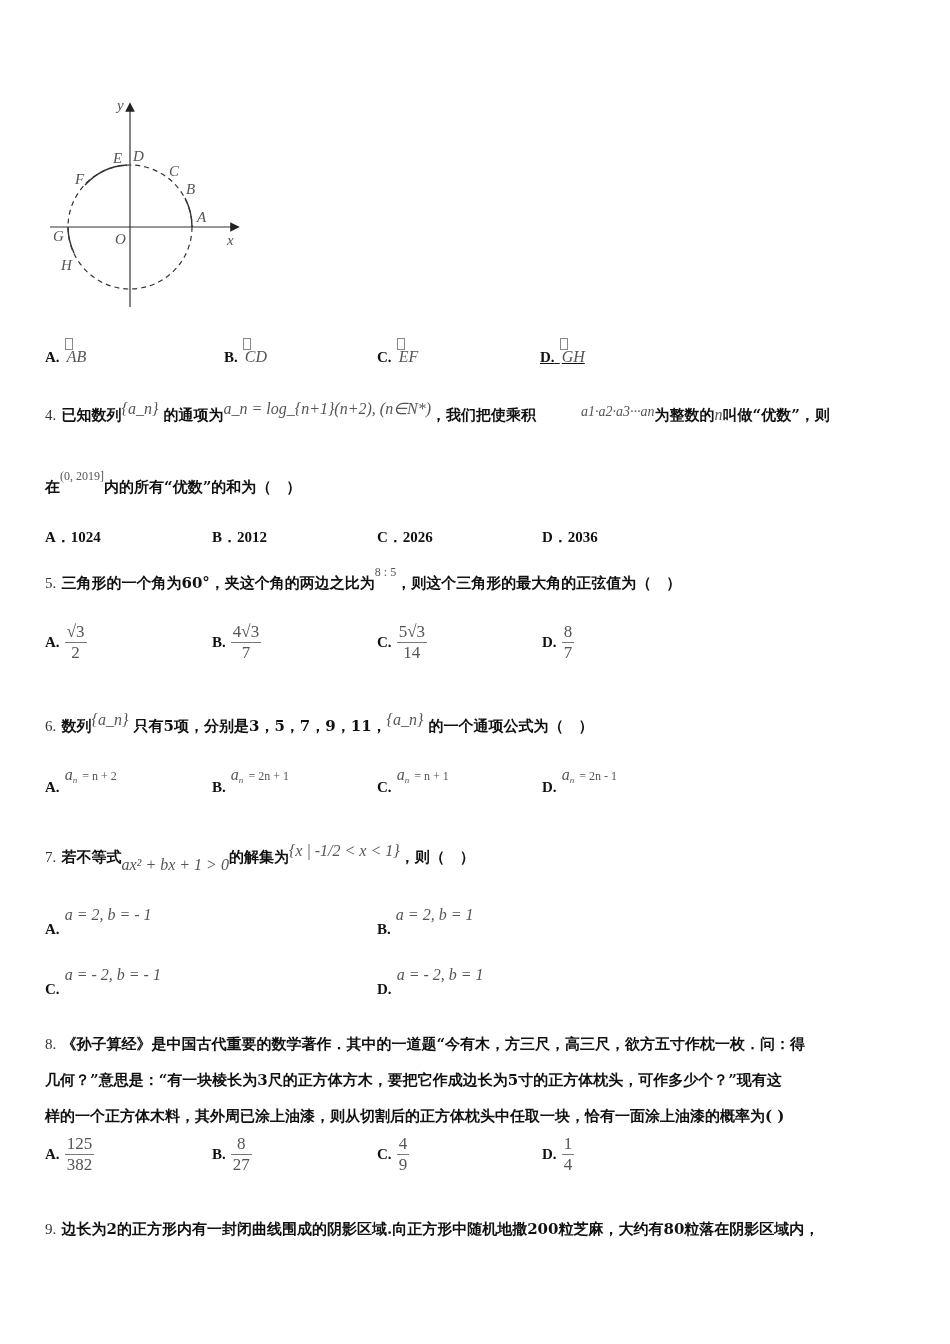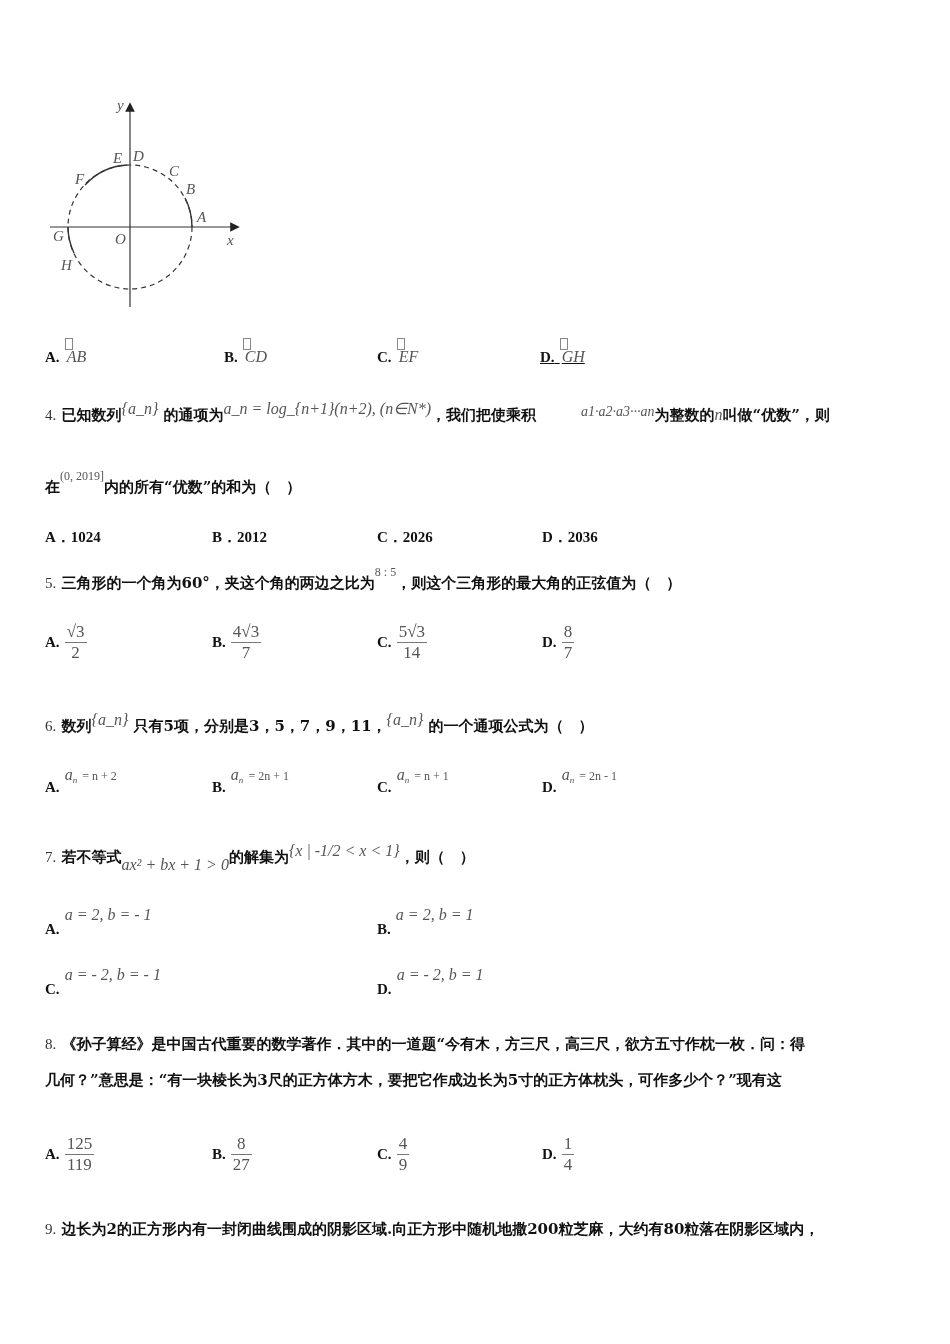--- a/index.html
+++ b/index.html
@@ -105,23 +105,24 @@
 <div class="abs" style="left:45px;top:905px;width:700px;height:90px;">
   <span class="opt" style="left:0;top:0;"><span class="lbl" style="position:relative;top:14px;">A.</span> <span class="m">a = 2, b = - 1</span></span>
   <span class="opt" style="left:332px;top:0;"><span class="lbl" style="position:relative;top:14px;">B.</span> <span class="m">a = 2, b = 1</span></span>
   <span class="opt" style="left:0;top:60px;"><span class="lbl" style="position:relative;top:14px;">C.</span> <span class="m">a = - 2, b = - 1</span></span>
   <span class="opt" style="left:332px;top:60px;"><span class="lbl" style="position:relative;top:14px;">D.</span> <span class="m">a = - 2, b = 1</span></span>
 </div>
 
 <div class="abs q" style="left:45px;top:1026px;line-height:36px;">
   <div><span class="qn">8.</span> <span>《孙子算经》是中国古代重要的数学著作．其中的一道题“今有木，方三尺，高三尺，欲方五寸作枕一枚．问：得</span></div>
   <div>几何？”意思是：“有一块棱长为3尺的正方体方木，要把它作成边长为5寸的正方体枕头，可作多少个？”现有这</div>
+  <div>样的一个正方体木料，其外周已涂上油漆，则从切割后的正方体枕头中任取一块，恰有一面涂上油漆的概率为( )</div>
 </div>
 <div class="abs" style="left:45px;top:1134px;width:700px;height:50px;">
-  <span class="opt" style="left:0;top:0;"><span class="lbl">A.</span> <span class="frac"><span class="num">125</span><span class="den">119</span></span></span>
+  <span class="opt" style="left:0;top:0;"><span class="lbl">A.</span> <span class="frac"><span class="num">125</span><span class="den">382</span></span></span>
   <span class="opt" style="left:167px;top:0;"><span class="lbl">B.</span> <span class="frac"><span class="num">8</span><span class="den">27</span></span></span>
   <span class="opt" style="left:332px;top:0;"><span class="lbl">C.</span> <span class="frac"><span class="num">4</span><span class="den">9</span></span></span>
   <span class="opt" style="left:497px;top:0;"><span class="lbl">D.</span> <span class="frac"><span class="num">1</span><span class="den">4</span></span></span>
 </div>
 
 <div class="abs q" style="left:45px;top:1220px;">
   <span class="qn">9.</span> <span>边长为2的正方形内有一封闭曲线围成的阴影区域.向正方形中随机地撒200粒芝麻，大约有80粒落在阴影区域内，</span>
 </div>
 
 </body></html>

